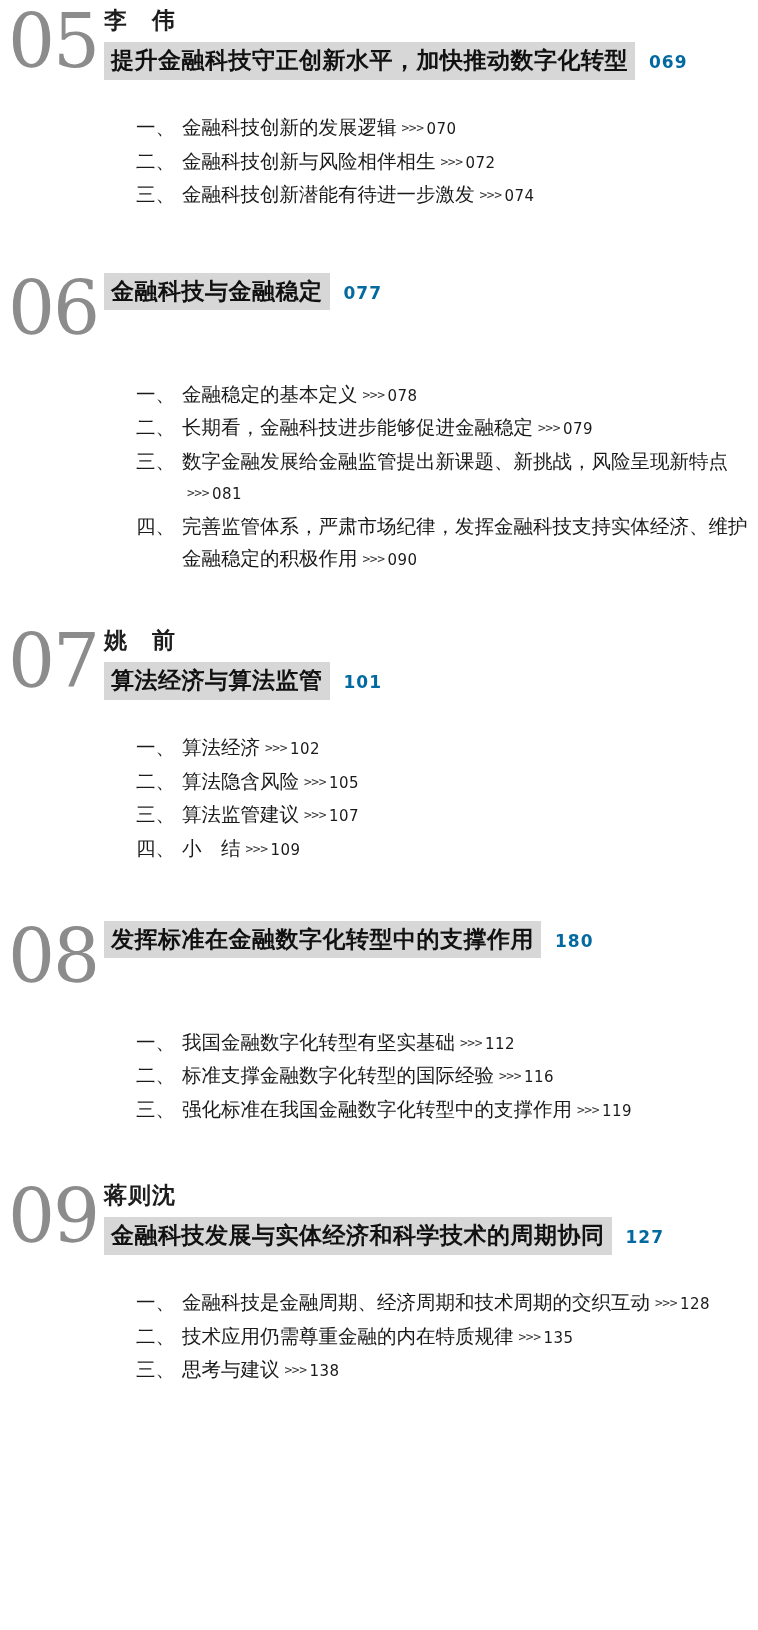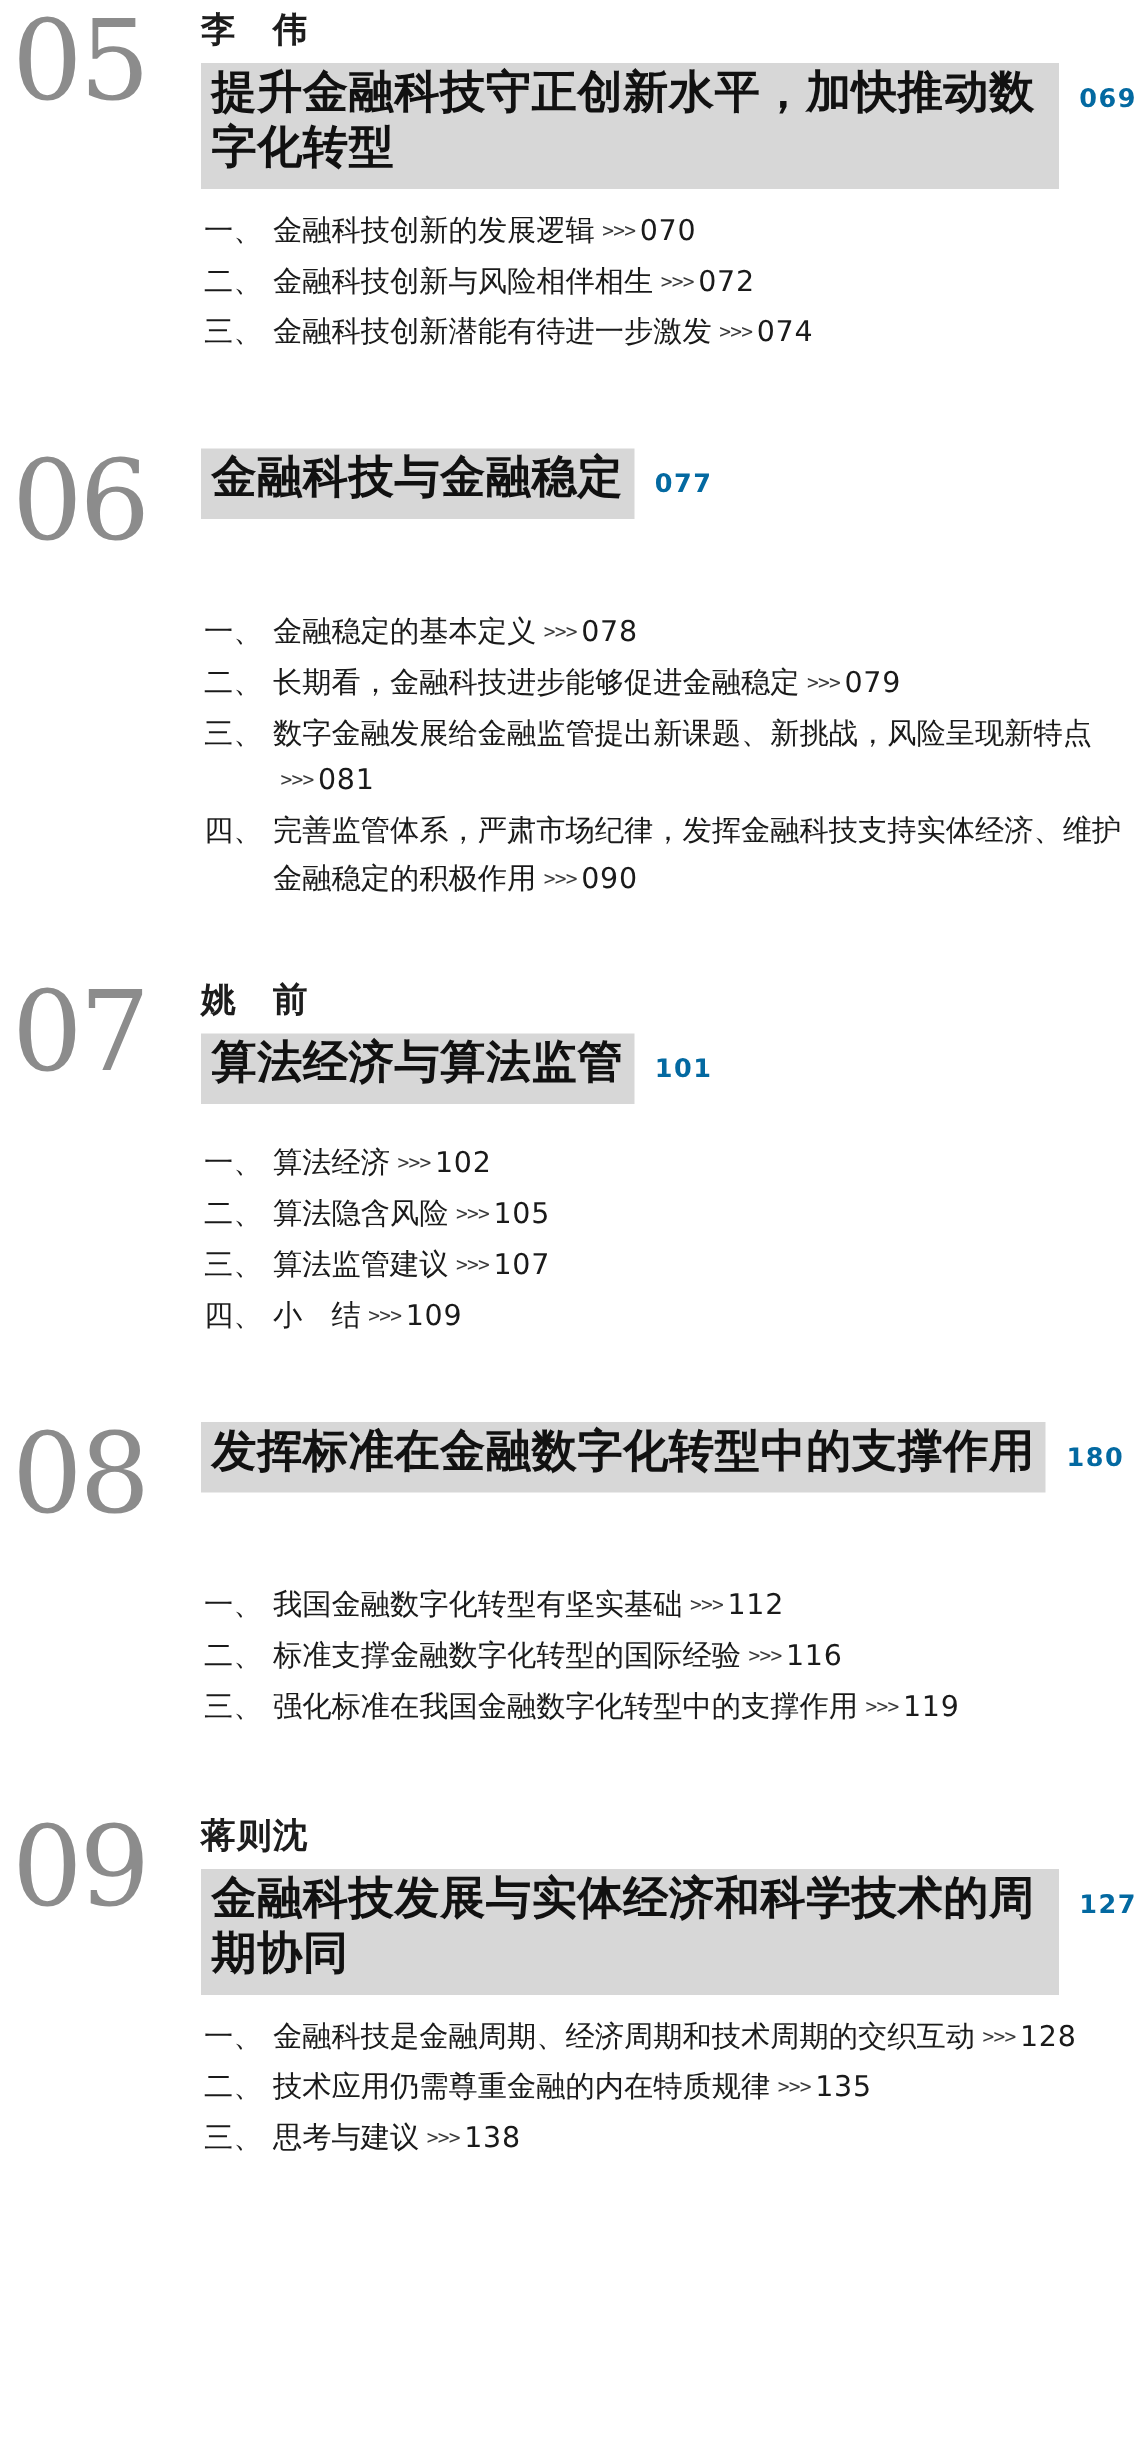--- a/index.html
+++ b/index.html
@@ -21,21 +21,20 @@
     padding: 0;
   }
   .entry {
     position: relative;
     display: block;
     margin: 0 0 0 0;
   }
   .entry-head {
     position: relative;
     min-height: 96px;
-    padding-left: 30px;
   }
   .num {
     position: absolute;
     left: 8px;
     top: 0;
     font-family: "DejaVu Serif", serif;
     font-size: 74px;
     font-weight: 400;
     letter-spacing: -2px;
     color: #8c8c8c;
@@ -56,22 +55,22 @@
     white-space: pre;
   }
   .title-line {
     display: flex;
     align-items: baseline;
     gap: 14px;
   }
   .title {
     display: inline-block;
     background: #d7d7d7;
-    font-family: Liberation Mono, monospace;
-    font-size: 30px;
+    font-family: Liberation Sans, sans-serif;
+    font-size: 23px;
     font-weight: 700;
     color: #111111;
     letter-spacing: 0.5px;
     padding: 4px 7px 5px 7px;
     line-height: 1.25;
   }
   .title-page {
     font-family: "DejaVu Sans", sans-serif;
     font-size: 17px;
     font-weight: 700;
@@ -102,21 +101,21 @@
   .sec .dots {
     font-family: "DejaVu Sans Mono", monospace;
     font-size: 13px;
     color: #3a3a3a;
     letter-spacing: -0.5px;
     margin: 0 3px 0 5px;
     vertical-align: 2px;
   }
   .sec .pg {
     font-family: "DejaVu Sans", sans-serif;
-    font-size: 19px;
+    font-size: 15px;
     color: #1a1a1a;
     letter-spacing: 0.5px;
     margin-top: 20px;
   }
   .gap-05 { height: 58px; }
   .gap-06 { height: 48px; }
   .gap-07 { height: 52px; }
   .gap-08 { height: 52px; }
   .sp-top { height: 4px; }
 </style>

